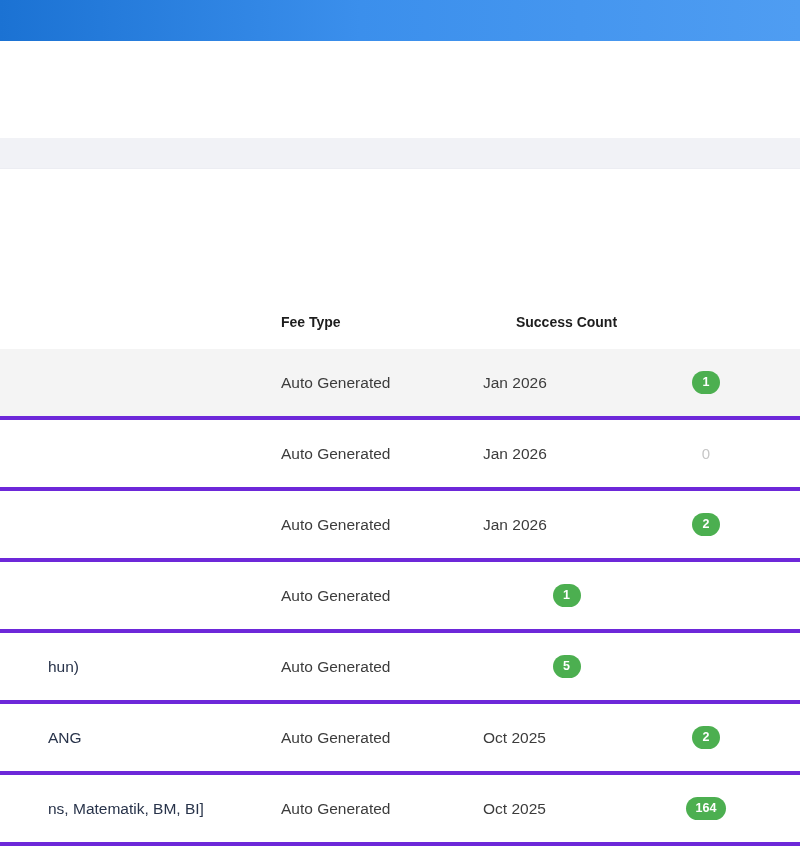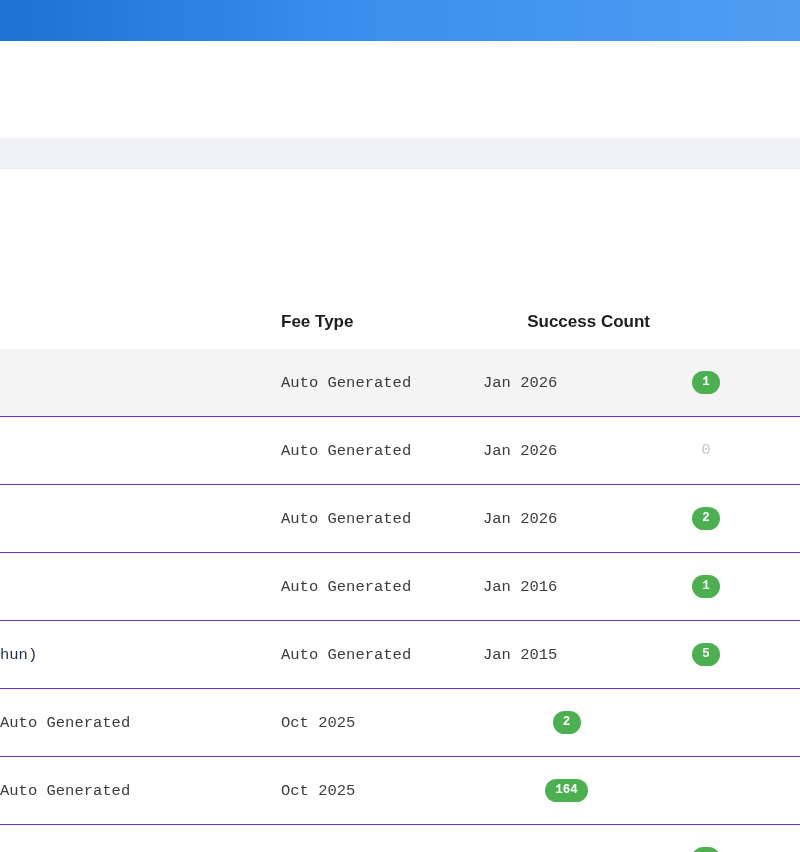--- a/index.html
+++ b/index.html
@@ -25,38 +25,38 @@
     width:800px;
   }
   .thead,.trow{
     display:grid;
     grid-template-columns:281px 202px 167px 112px;
     align-items:center;
   }
   .thead{
     height:54px;
     font-weight:bold;
-    font-size:17px;
+    font-size:14px;
     color:#1d1d1d;
   }
   .th{white-space:nowrap;}
-  .th-count{text-align:right;}
+  .th-count{text-align:center;}
   .trow{
     height:67px;
-    border-bottom:1px solid #6d28d9;
+    border-bottom:4px solid #6d28d9;
     font-size:15.5px;
     color:#3c3c3c;
     background:#ffffff;
-    font-family:Liberation Mono, monospace;
   }
   .trow.highlight{background:#f4f4f4;}
   .cell{white-space:nowrap;}
   .cell-name{
     color:#28334a;
     overflow:hidden;
+    margin-left:48px;
   }
   .cell-count{
     display:flex;
     justify-content:center;
     align-items:center;
   }
   .badge{
     display:inline-block;
     background:#4caf50;
     color:#ffffff;
@@ -106,41 +106,41 @@
     <div class="cell cell-name"></div>
     <div class="cell cell-fee">Auto Generated</div>
     <div class="cell cell-month">Jan 2026</div>
     <div class="cell cell-count">
           <span class="badge">2</span>
         </div>
   </div>
       <div class="trow">
     <div class="cell cell-name"></div>
     <div class="cell cell-fee">Auto Generated</div>
-    <div class="cell cell-month">Jan 2016</div>
     <div class="cell cell-count">
           <span class="badge">1</span>
         </div>
   </div>
       <div class="trow">
     <div class="cell cell-name">hun)</div>
     <div class="cell cell-fee">Auto Generated</div>
-    <div class="cell cell-month">Jan 2015</div>
     <div class="cell cell-count">
           <span class="badge">5</span>
         </div>
   </div>
       <div class="trow">
+    <div class="cell cell-name">ANG</div>
     <div class="cell cell-fee">Auto Generated</div>
     <div class="cell cell-month">Oct 2025</div>
     <div class="cell cell-count">
           <span class="badge">2</span>
         </div>
   </div>
       <div class="trow">
+    <div class="cell cell-name">ns, Matematik, BM, BI]</div>
     <div class="cell cell-fee">Auto Generated</div>
     <div class="cell cell-month">Oct 2025</div>
     <div class="cell cell-count">
           <span class="badge">164</span>
         </div>
   </div>
       <div class="trow">
     <div class="cell cell-name">NG 1</div>
     <div class="cell cell-fee">Auto Generated</div>
     <div class="cell cell-month">Jan 2025</div>

